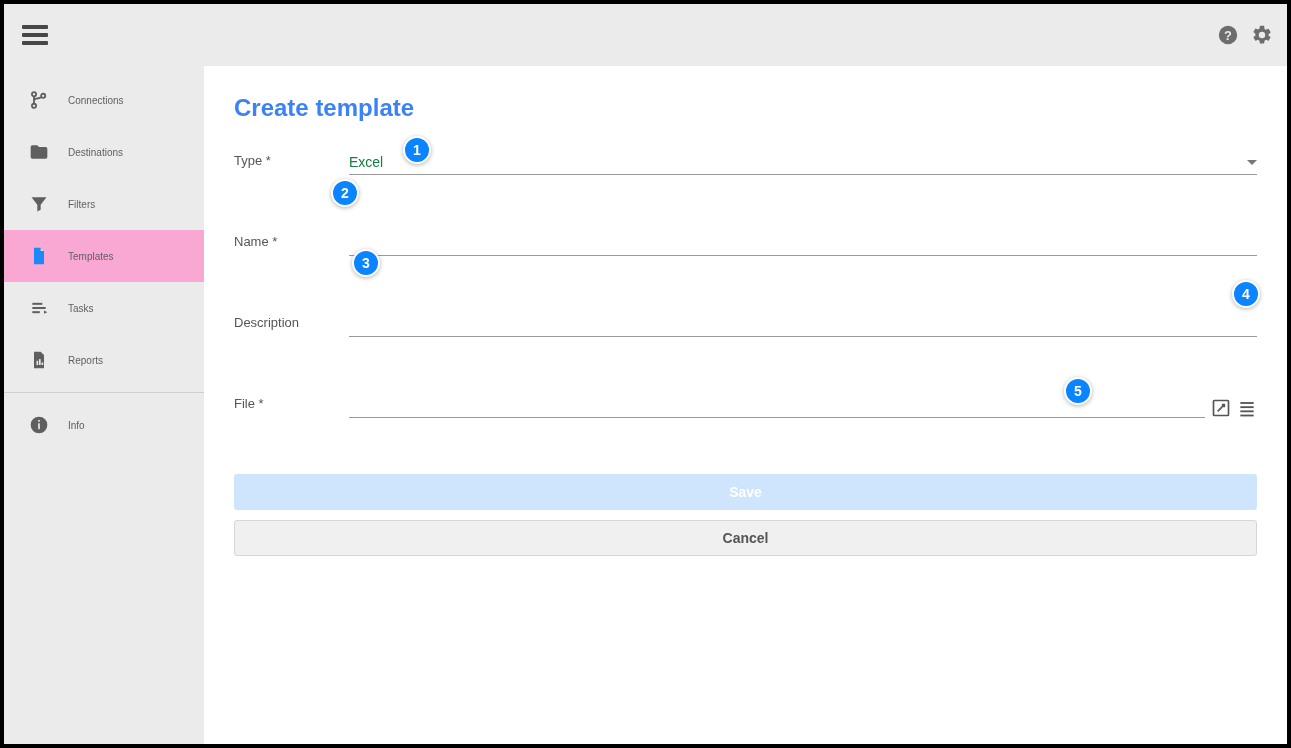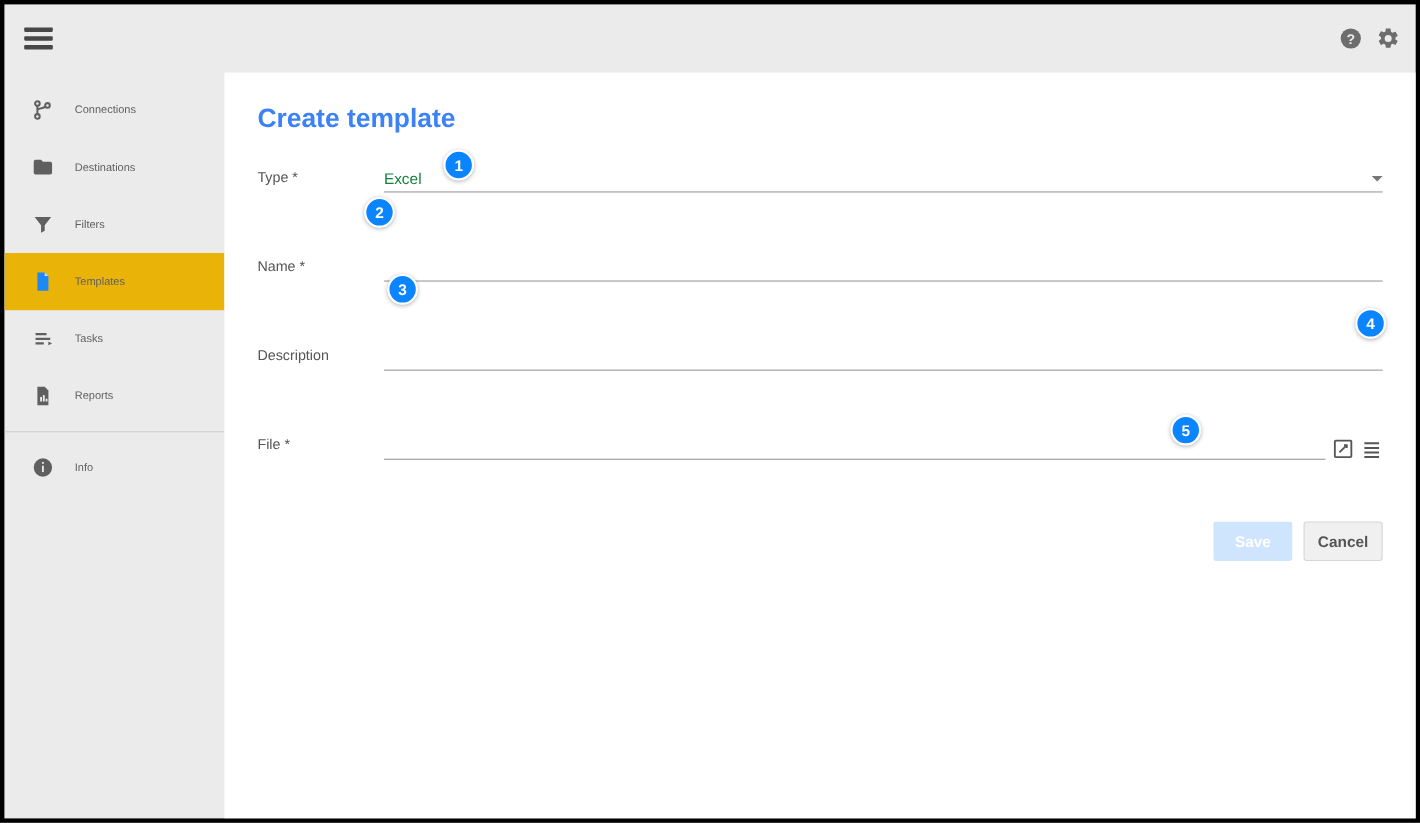--- a/index.html
+++ b/index.html
@@ -35,21 +35,21 @@
   .sidebar-item {
     display: flex; align-items: center;
     height: 52px;
     padding-left: 24px;
     gap: 18px;
     cursor: pointer;
     color: #5f5f5f;
     font-size: 10px;
   }
   .sidebar-item.active {
-    background: #eab308;
+    background: #f9a8d4;
   }
   .sidebar-item.active .icon { color: #1e88f7; }
   .sidebar-item .icon { width: 22px; display: flex; align-items: center; justify-content: center; color: #5f5f5f; }
   .sidebar-divider {
     height: 1px; background: #cfcfcf; margin: 6px 0 6px 0;
   }
   .content {
     flex: 1;
     background: #fff;
     margin-right: 0;
@@ -97,20 +97,21 @@
   .file-actions {
     display: flex; gap: 6px; align-items: center;
     margin-left: 6px;
     color: #555;
   }
   .file-row .form-field { display: flex; align-items: flex-end; }
   .file-input-wrap { flex: 1; }
   .button-row {
     display: flex; justify-content: flex-end; gap: 10px;
     margin-top: 4px;
+    flex-direction: column;
   }
   .btn {
     min-width: 72px;
     height: 36px;
     border-radius: 3px;
     font-size: 14px;
     display: flex; align-items: center; justify-content: center;
     cursor: pointer;
     border: 1px solid transparent;
   }

